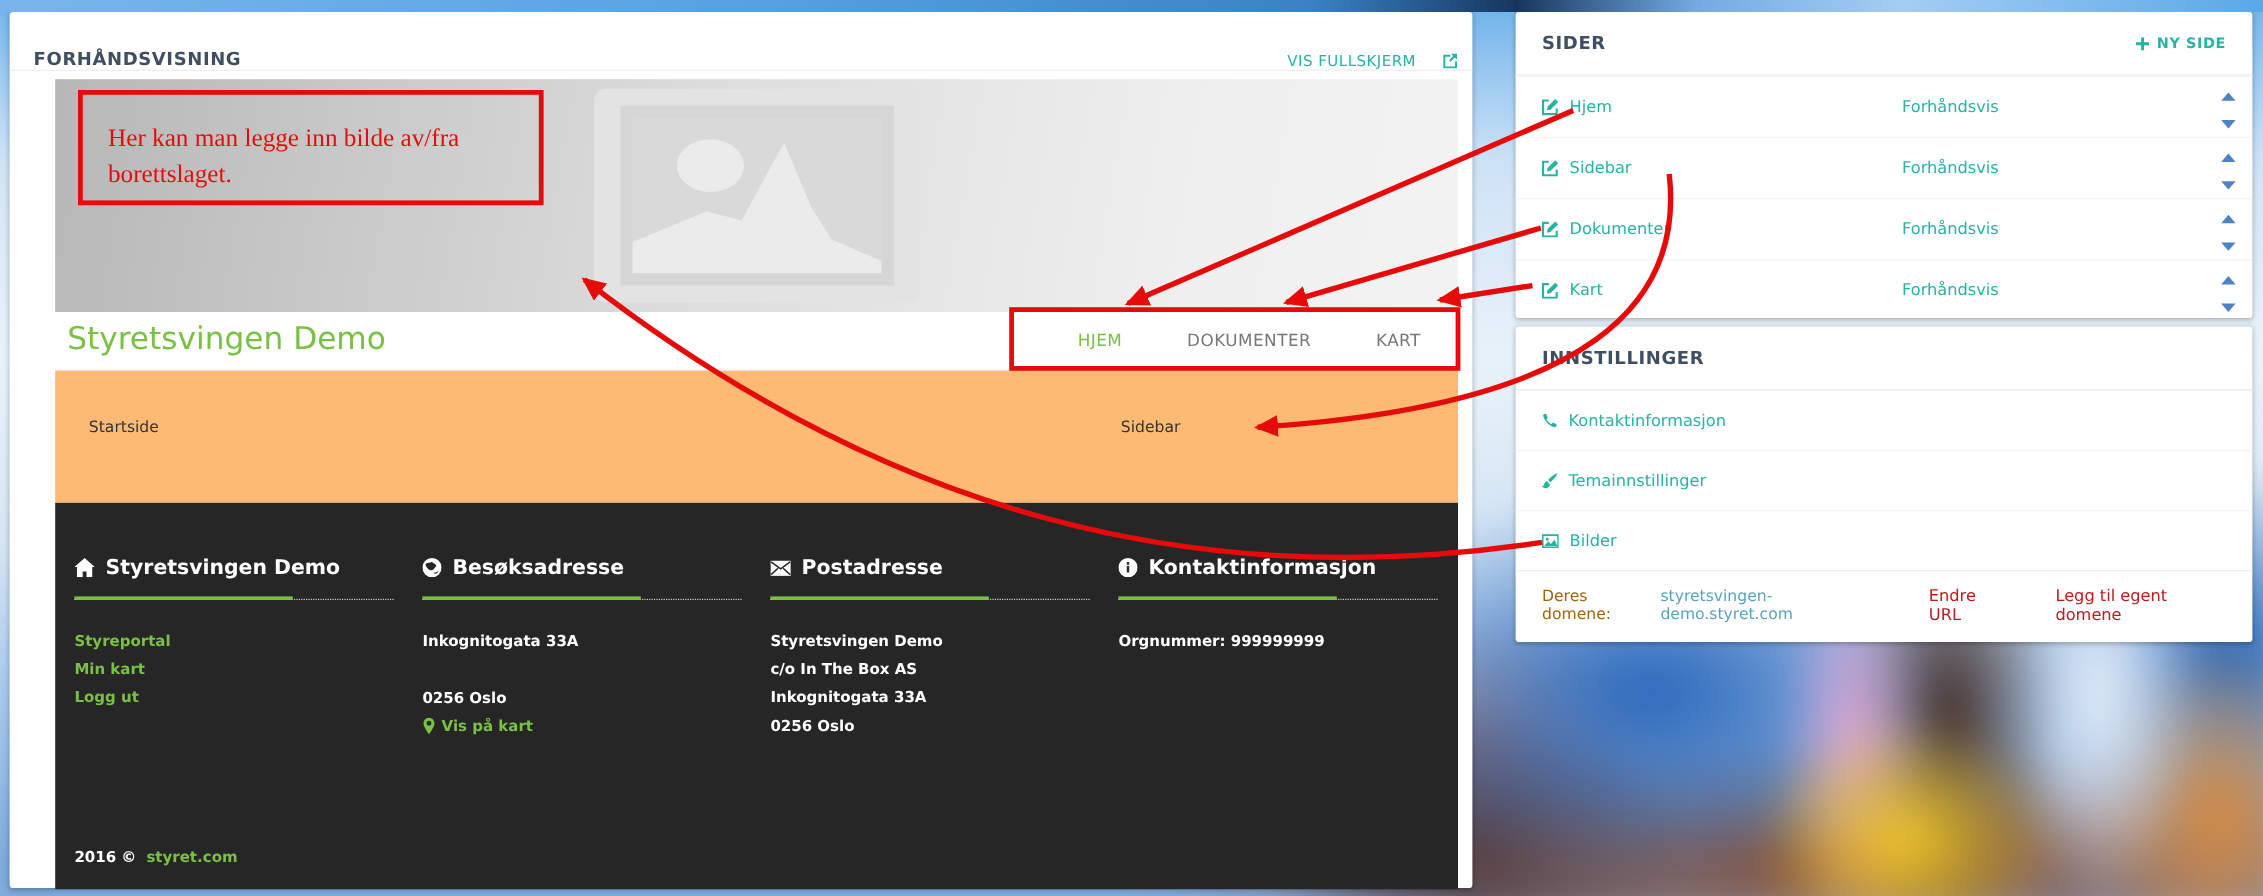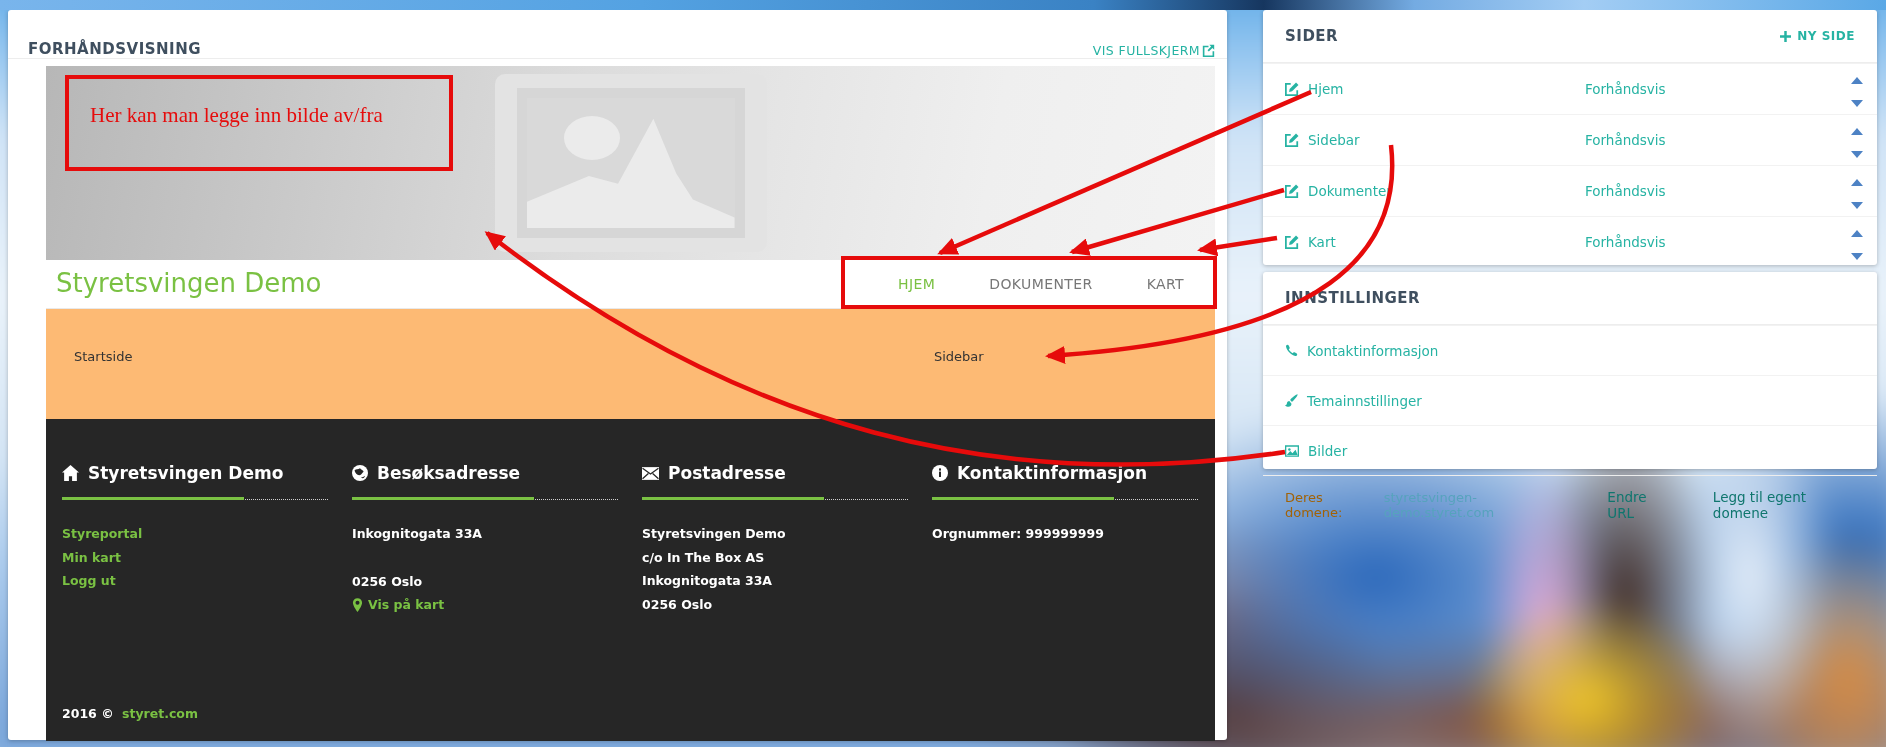--- a/index.html
+++ b/index.html
@@ -26,21 +26,21 @@
     background:linear-gradient(90deg,#79b5ec,#54a2e2 34%,#3a82c4 58%,#16365f 67%,#74abe2 75%,#a3cdf4 84%,#5aa8e6 100%);}
 
   .card{position:absolute;background:#fff;border-radius:3px;
         box-shadow:0 1px 4px rgba(0,0,0,.25);z-index:2;}
 
   
   #preview-card{left:8px;top:10px;width:1219px;height:730px;}
   .pc-header{height:48px;display:flex;align-items:flex-end;justify-content:space-between;
              padding:0 12px 0 20px;border-bottom:1px solid #ededed;}
   .pc-title{font-size:15px;font-weight:700;color:#3f4f5f;letter-spacing:.5px;}
-  .fullscreen{display:flex;align-items:center;gap:2px;color:#26b3a3;font-size:12.5px;
+  .fullscreen{display:flex;align-items:center;gap:22px;color:#26b3a3;font-size:12.5px;
               letter-spacing:.4px;cursor:pointer;}
 
   .site{position:absolute;left:38px;top:56px;width:1169px;}
   .banner{height:194px;background:linear-gradient(100deg,#b7b7b7,#dcdcdc 45%,#efefef 80%,#f3f3f3);position:relative;}
   .ph-outer{position:absolute;left:calc(50% - 136px);top:8px;width:272px;height:178px;
             background:#e3e3e3;border-radius:10px;}
   .ph-frame{position:absolute;inset:14px 22px;background:#d6d6d6;}
   .ph-field{position:absolute;inset:10px;background:#d9d9d9;overflow:hidden;}
   .ph-sun{position:absolute;left:18%;top:14%;width:56px;height:44px;border-radius:50%;background:#ebebeb;}
   .ph-mtn{position:absolute;inset:0;background:#ebebeb;
@@ -64,42 +64,42 @@
   .fcol-div::after{content:"";position:absolute;left:0;top:0;width:182px;height:3px;background:#7ac143;}
   .fcol-body{margin-top:22px;font-size:12.5px;font-weight:700;line-height:23.5px;}
   .flink{color:#7ac143;cursor:pointer;}
   .fgap{height:24px;}
   .maplink{display:flex;align-items:center;gap:5px;color:#7ac143;cursor:pointer;}
   .copyright{position:absolute;left:16px;bottom:20px;font-size:12.5px;font-weight:700;color:#fff;}
   .copyright .flink{margin-left:4px;}
 
   
   #pages-card{left:1263px;top:10px;width:614px;height:255px;}
-  #settings-card{left:1263px;top:272px;width:614px;height:197px;}
+  #settings-card{left:1263px;top:272px;width:614px;height:263px;}
   .rp-header{height:52px;display:flex;align-items:center;justify-content:space-between;
              padding:0 22px;border-bottom:1px solid #ededed;}
   .rp-title{font-size:15px;font-weight:700;color:#3f4f5f;letter-spacing:.5px;}
   .newpage{display:flex;align-items:center;gap:6px;color:#26b3a3;font-size:12px;
            font-weight:700;letter-spacing:.5px;cursor:pointer;}
   .prow{height:50px;border-top:1px solid #f2f2f2;position:relative;display:flex;align-items:center;padding-left:22px;}
   .prow:first-of-type{border-top:none;}
   .prow-link{display:flex;align-items:center;gap:9px;color:#26b3a3;font-size:13.5px;cursor:pointer;}
   .prow-preview{position:absolute;left:322px;color:#26b3a3;font-size:13.5px;cursor:pointer;}
   .carets{position:absolute;right:14px;top:0;height:100%;width:12px;}
   .caret-up{position:absolute;top:13px;left:0;width:0;height:0;cursor:pointer;
             border-left:6px solid transparent;border-right:6px solid transparent;border-bottom:7px solid #4d82c4;}
   .caret-down{position:absolute;top:36px;left:0;width:0;height:0;cursor:pointer;
             border-left:6px solid transparent;border-right:6px solid transparent;border-top:7px solid #4d82c4;}
   .srow{height:49px;border-top:1px solid #f2f2f2;display:flex;align-items:center;padding-left:22px;}
   .srow:first-of-type{border-top:none;}
   .srow-link{display:flex;align-items:center;gap:9px;color:#26b3a3;font-size:13.5px;cursor:pointer;}
   .domain-row{height:58px;border-top:1px solid #ededed;display:flex;align-items:center;padding:0 22px;font-size:13px;}
   .domain-label{color:#a16207;}
   .domain-value{color:#56a3bd;margin-left:6px;}
-  .domain-link{color:#0f766e;font-size:13.5px;cursor:pointer;}
+  .domain-link{color:#b91c1c;font-size:13.5px;cursor:pointer;}
   .dl1{margin-left:34px;} .dl2{margin-left:40px;}
 
   
   #overlay{position:absolute;inset:0;z-index:50;pointer-events:none;}
   .note-text{position:absolute;left:90px;top:100px;width:350px;z-index:51;pointer-events:none;
              font-family:"Liberation Serif","DejaVu Serif",serif;font-size:21px;line-height:30px;color:#e60b0b;}
 
   .icon{display:inline-flex;flex:none;}
 </style>
 </head>
@@ -375,15 +375,16 @@
     <rect x="67" y="77" width="384" height="92" fill="none" stroke="#e60b0b" stroke-width="4"></rect>
     <rect x="843" y="258" width="372" height="49" fill="none" stroke="#e60b0b" stroke-width="4"></rect>
     <path d="M1311,92 L940,253" fill="none" stroke="#e60b0b" stroke-width="4.5" marker-end="url(#arrow)"></path>
     <path d="M1284,190 L1072,252" fill="none" stroke="#e60b0b" stroke-width="4.5" marker-end="url(#arrow)"></path>
     <path d="M1277,238 L1200,250" fill="none" stroke="#e60b0b" stroke-width="4.5" marker-end="url(#arrow)"></path>
     <path d="M1391,145 C1403,250 1330,338 1048,356" fill="none" stroke="#e60b0b" stroke-width="4.5" marker-end="url(#arrow)"></path>
     <path d="M1285,452 C1000,495 740,430 487,233" fill="none" stroke="#e60b0b" stroke-width="4.5" marker-end="url(#arrow)"></path>
   </svg>
   <div class="note-text">
     <div>Her kan man legge inn bilde av/fra</div>
+    <div>borettslaget.</div>
   </div>
 
 </div>
 
 </body></html>

